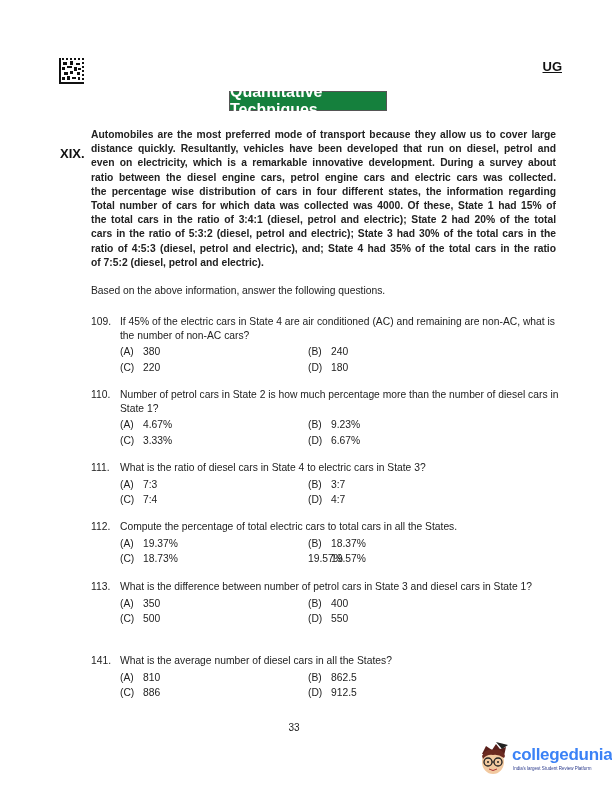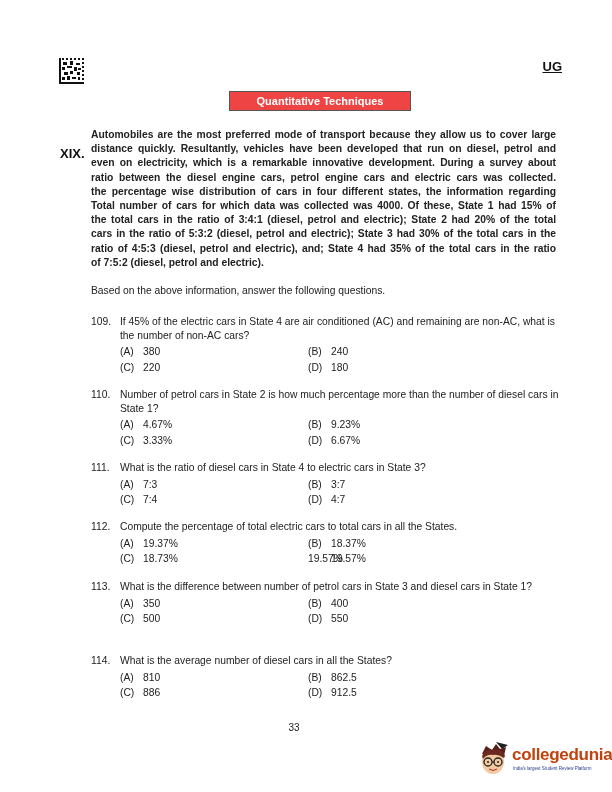--- a/index.html
+++ b/index.html
@@ -10,42 +10,42 @@
   .abs { position: absolute; }
   .qr {
     left: 59px; top: 58px; width: 25px; height: 26px;
     background:
       repeating-linear-gradient(90deg, #111 0 3px, #fff 3px 5px),
       #111;
     display: grid; grid-template-columns: repeat(8, 1fr); grid-template-rows: repeat(8, 1fr);
   }
   .ug { right: 50px; top: 59px; font-weight: bold; font-size: 13px; color: #111; text-decoration: underline; }
   .section-title {
-    left: 229px; top: 91px; width: 182px; height: 20px;
-    background: #ef4444; color: #fff; font-weight: bold; font-size: 11px;
+    left: 229px; top: 91px; width: 158px; height: 20px;
+    background: #15803d; color: #fff; font-weight: bold; font-size: 16px;
     display: flex; align-items: center; justify-content: center;
     border: 1px solid #555; box-sizing: border-box;
   }
   .passage-num { left: 60px; top: 146px; font-weight: bold; font-size: 13px; color: #111; }
   .passage {
     left: 91px; top: 128px; width: 465px; font-size: 10.3px; line-height: 14.2px;
     text-align: justify; color: #222;
   }
   .passage .line { display: block; white-space: nowrap; text-align: justify; text-align-last: justify; font-weight: bold; }
   .passage .line.last { text-align-last: left; }
   .instr { left: 91px; top: 285px; font-size: 10.3px; }
   .q { position: absolute; left: 91px; width: 468px; font-size: 10.3px; line-height: 13.5px; }
   .q .num { position: absolute; left: 0; top: 0; }
   .q .text { margin-left: 29px; display: block; }
   .q .opts { margin-left: 29px; margin-top: 3px; display: grid; grid-template-columns: 188px 188px; row-gap: 2px; }
   .q .opt { display: flex; }
   .q .opt .lbl { width: 23px; display: inline-block; }
   .page-num { left: 0; width: 588px; top: 722px; text-align: center; font-size: 10px; }
   .logo { left: 478px; top: 742px; width: 130px; height: 40px; }
-  .logo-text { position: absolute; left: 34px; top: 3px; font-size: 17px; color: #c2410c; font-weight: bold; letter-spacing: -0.3px; }
+  .logo-text { position: absolute; left: 34px; top: 3px; font-size: 17px; color: #3b82f6; font-weight: bold; letter-spacing: -0.3px; }
   .logo-sub { position: absolute; left: 35px; top: 24px; font-size: 4.5px; color: #2b3a8c; white-space: nowrap; }
 </style>
 </head>
 <body>
 
 <div class="abs qr">
   <svg width="25" height="26" viewBox="0 0 25 26" style="position:absolute;left:0;top:0">
     <rect x="0" y="0" width="25" height="26" fill="#fff"></rect>
     <rect x="0" y="0" width="2" height="26" fill="#111"></rect>
     <rect x="0" y="24" width="25" height="2" fill="#111"></rect>
@@ -205,21 +205,21 @@
         <span>500</span>
       </div>
     <div class="opt">
         <span class="lbl">(D)</span>
         <span>550</span>
       </div>
   </div>
 </div>
 
 <div class="q" style="top:654px">
-  <span class="num">114.</span>
+  <span class="num">141.</span>
   <span class="text">What is the average number of diesel cars in all the States?</span>
   <div class="opts">
     <div class="opt">
         <span class="lbl">(A)</span>
         <span>810</span>
       </div>
     <div class="opt">
         <span class="lbl">(B)</span>
         <span>862.5</span>
       </div>

